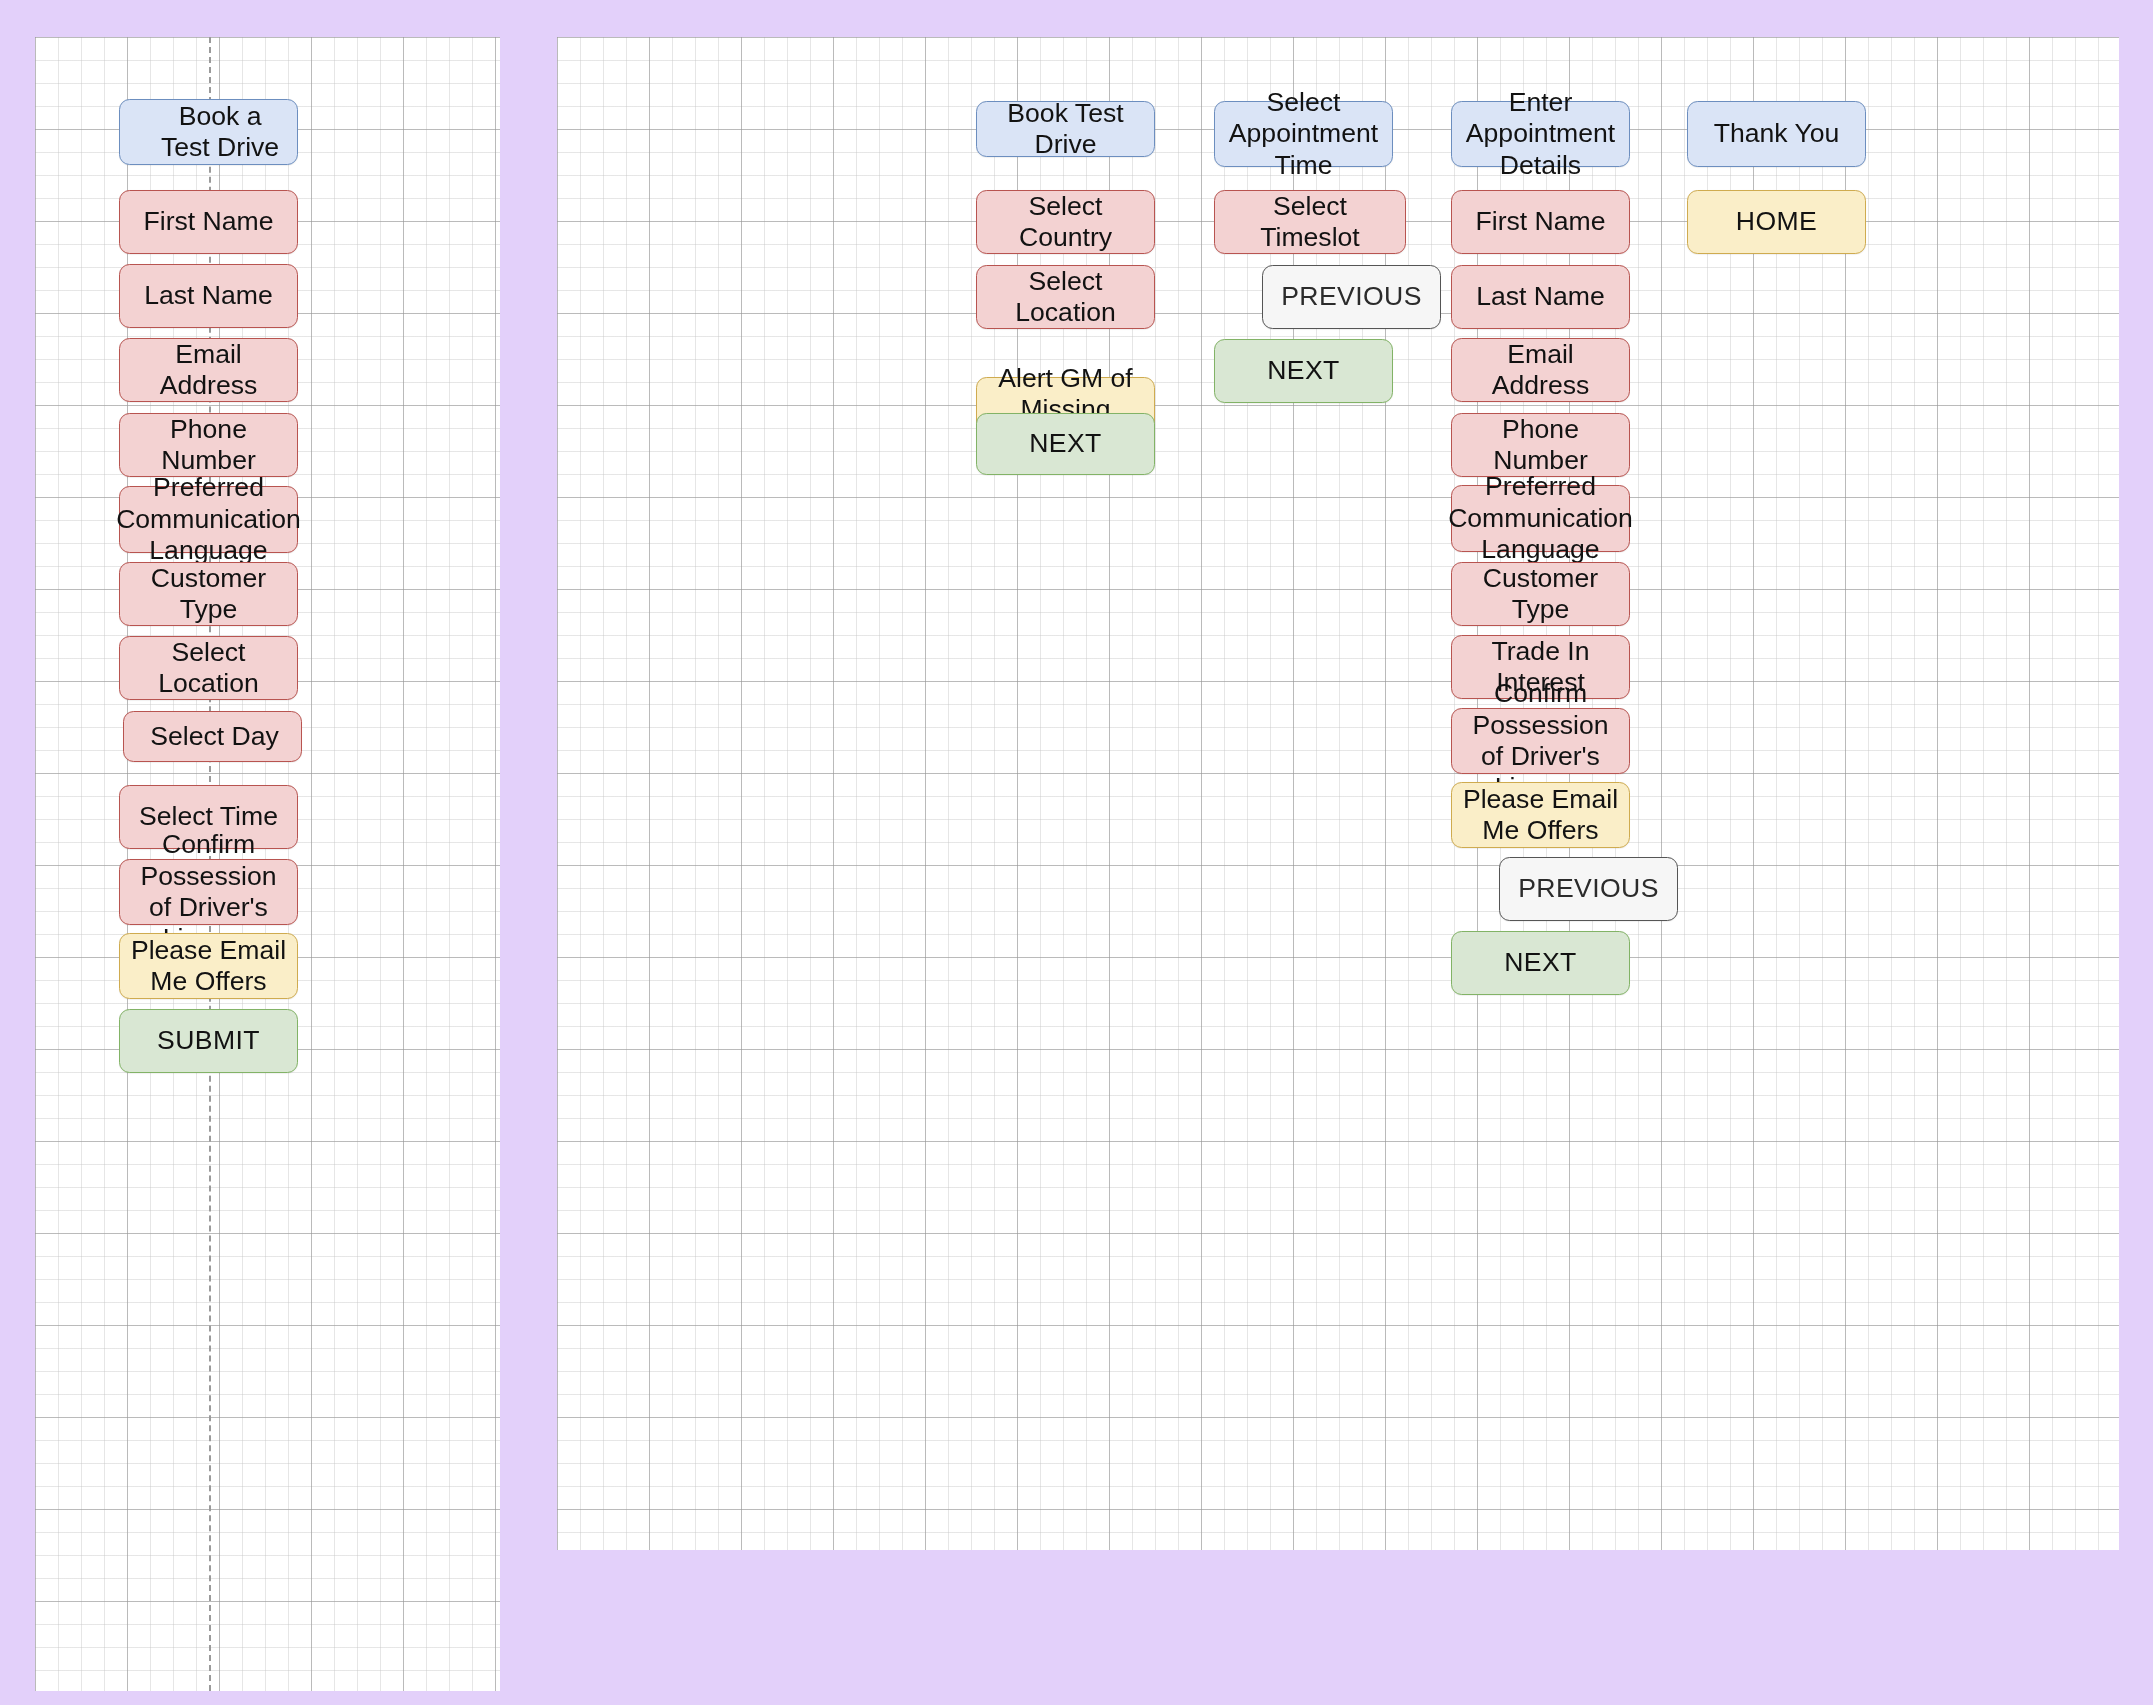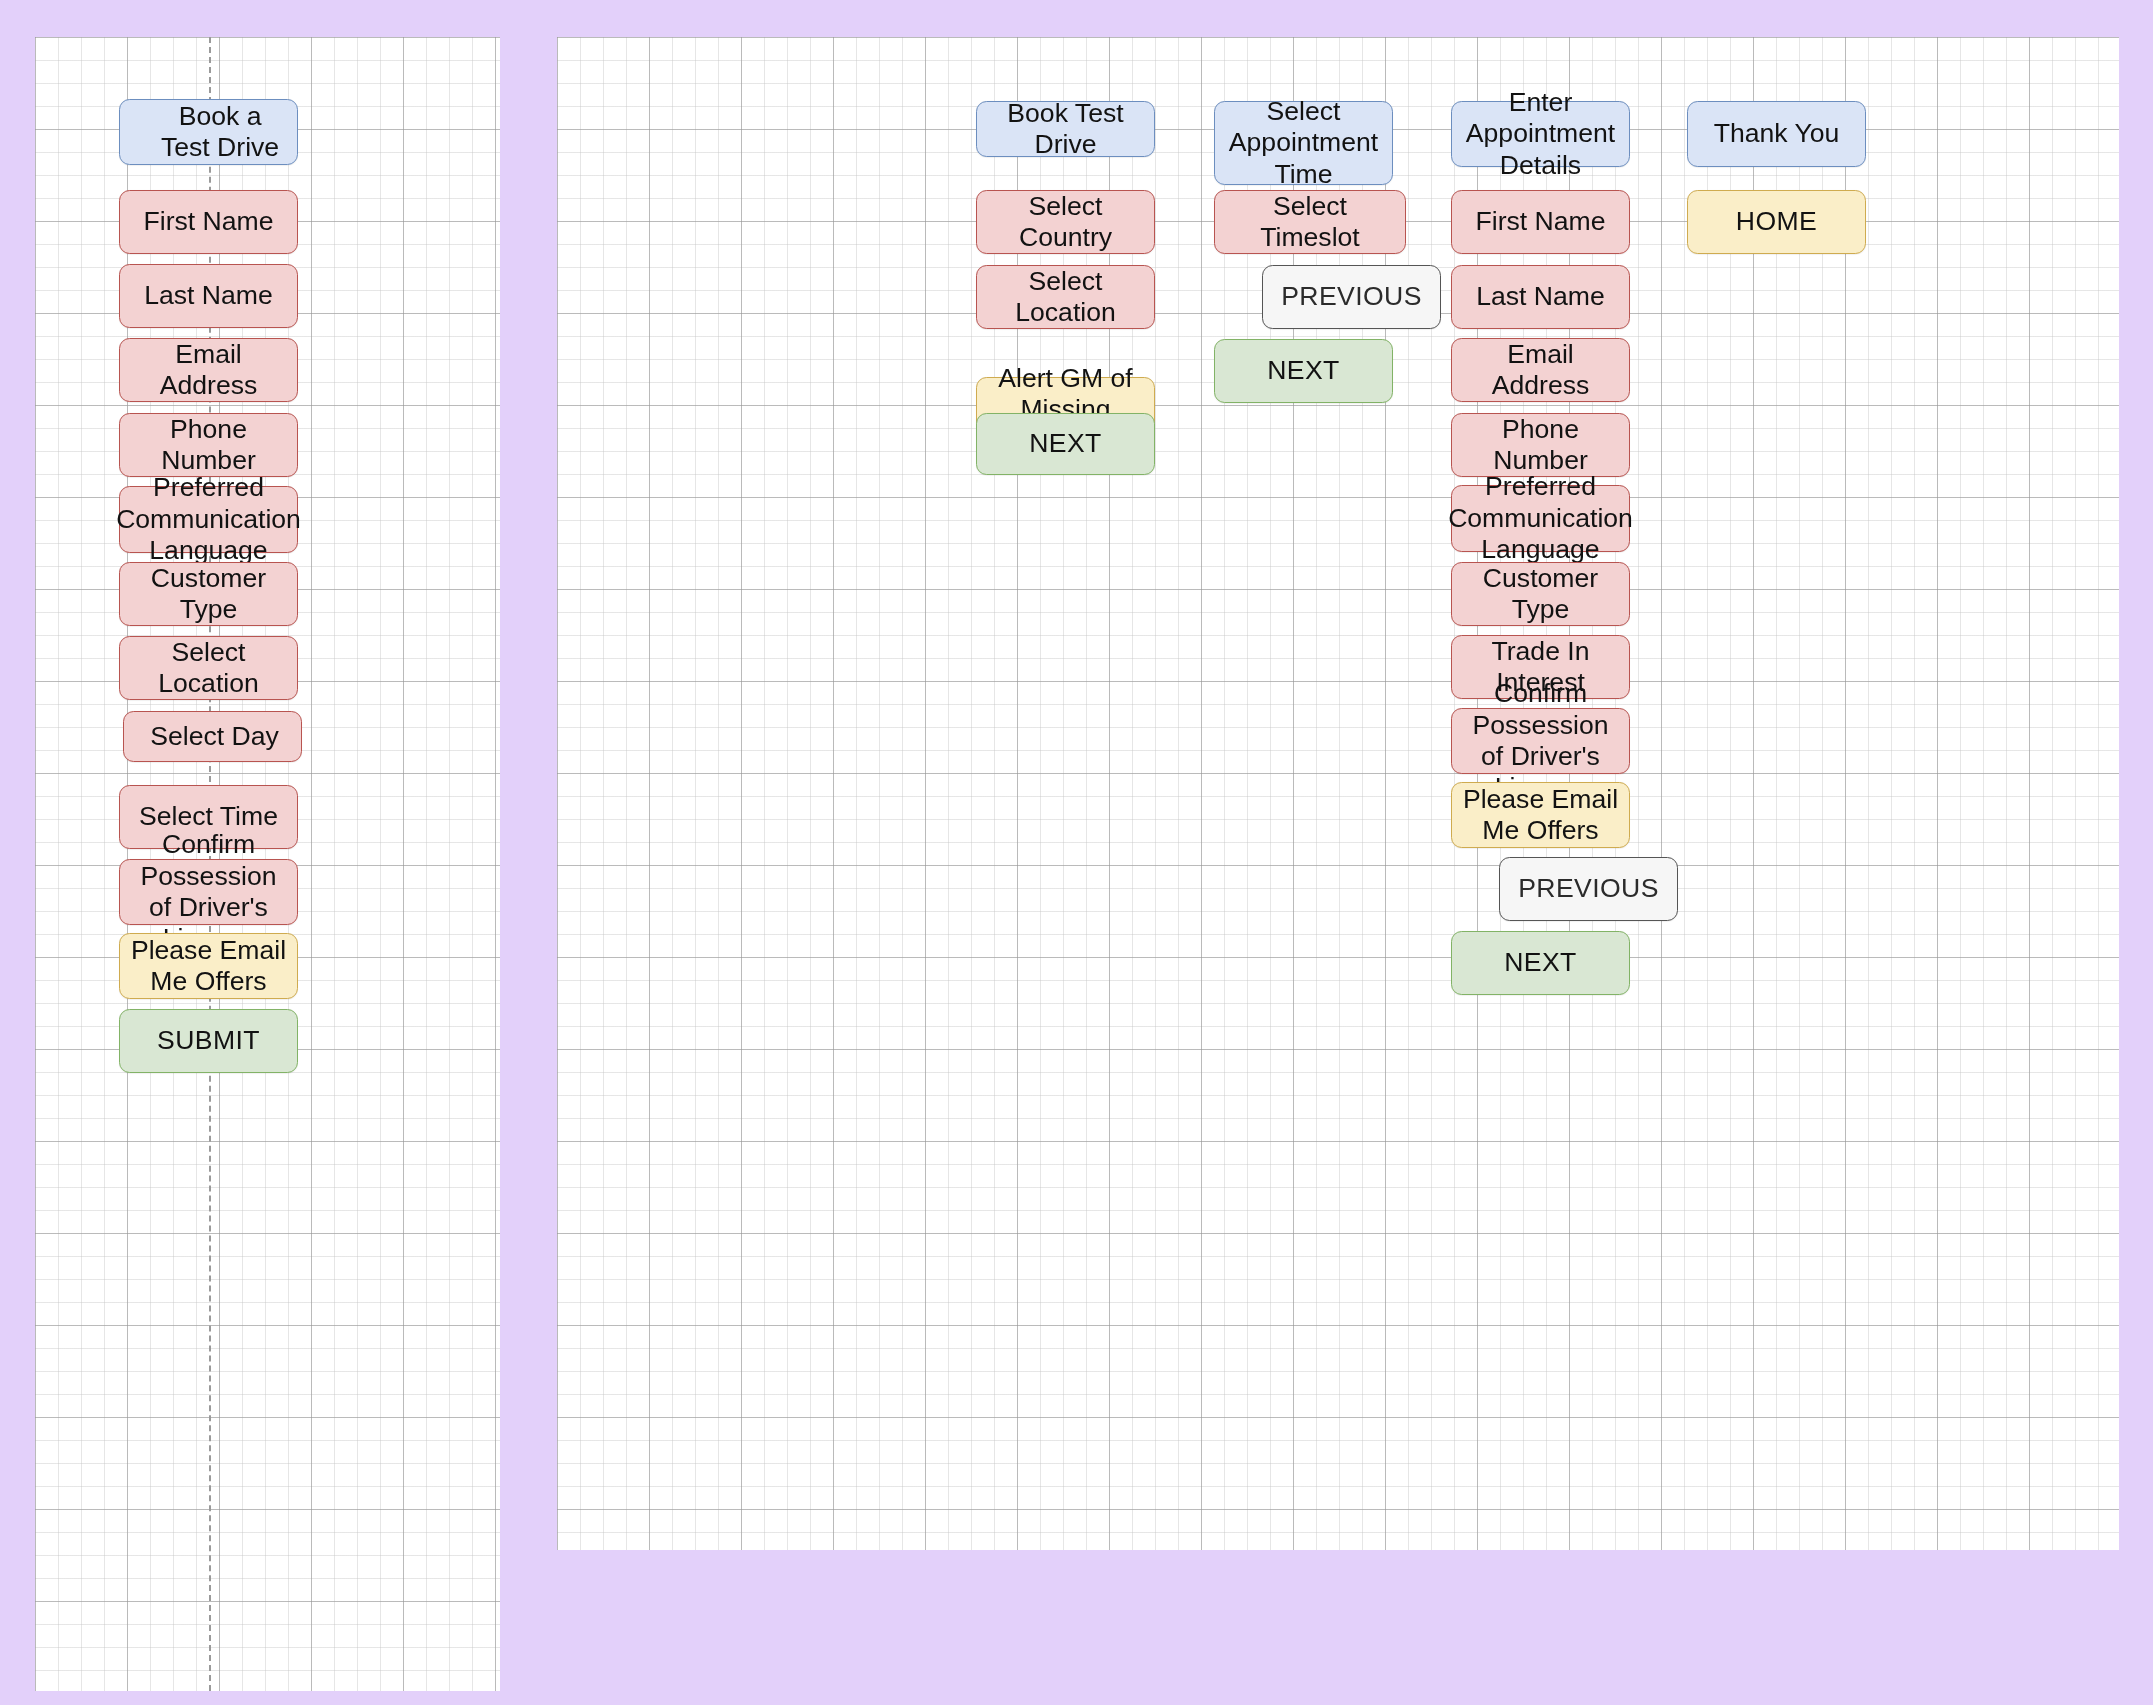--- a/index.html
+++ b/index.html
@@ -94,21 +94,21 @@
       </div>
   </div>
 
   <div class="canvas" id="canvas-right">
     <div id="right-nodes">
         <div class="node blue" style="left: 419px; top: 64px; width: 179px; height: 56px;">Book Test Drive</div>
         <div class="node pink" style="left: 419px; top: 153px; width: 179px; height: 64px;">Select Country</div>
         <div class="node pink" style="left: 419px; top: 228px; width: 179px; height: 64px;">Select Location</div>
         <div class="node yellow" style="left: 419px; top: 301px; width: 179px; height: 66px; margin-top: 39px;">Alert GM of Missing Location</div>
         <div class="node green caps" style="left: 419px; top: 376px; width: 179px; height: 62px;">NEXT</div>
-        <div class="node blue" style="left: 657px; top: 64px; width: 179px; height: 84px;">Select Appointment Time</div>
+        <div class="node blue" style="left: 657px; top: 64px; width: 179px; height: 66px;">Select Appointment Time</div>
         <div class="node pink" style="left: 657px; top: 153px; width: 192px; height: 64px;">Select Timeslot</div>
         <div class="node white caps" style="left: 657px; top: 228px; width: 179px; height: 64px;">PREVIOUS</div>
         <div class="node green caps" style="left: 657px; top: 302px; width: 179px; height: 64px;">NEXT</div>
         <div class="node blue" style="left: 894px; top: 64px; width: 179px; height: 66px;">Enter Appointment Details</div>
         <div class="node pink" style="left: 894px; top: 153px; width: 179px; height: 64px;">First Name</div>
         <div class="node pink" style="left: 894px; top: 228px; width: 179px; height: 64px;">Last Name</div>
         <div class="node pink" style="left: 894px; top: 301px; width: 179px; height: 64px;">Email Address</div>
         <div class="node pink" style="left: 894px; top: 376px; width: 179px; height: 64px;">Phone Number</div>
         <div class="node pink" style="left: 894px; top: 448px; width: 179px; height: 67px;">Preferred Communication Language</div>
         <div class="node pink" style="left: 894px; top: 525px; width: 179px; height: 64px;">Customer Type</div>

